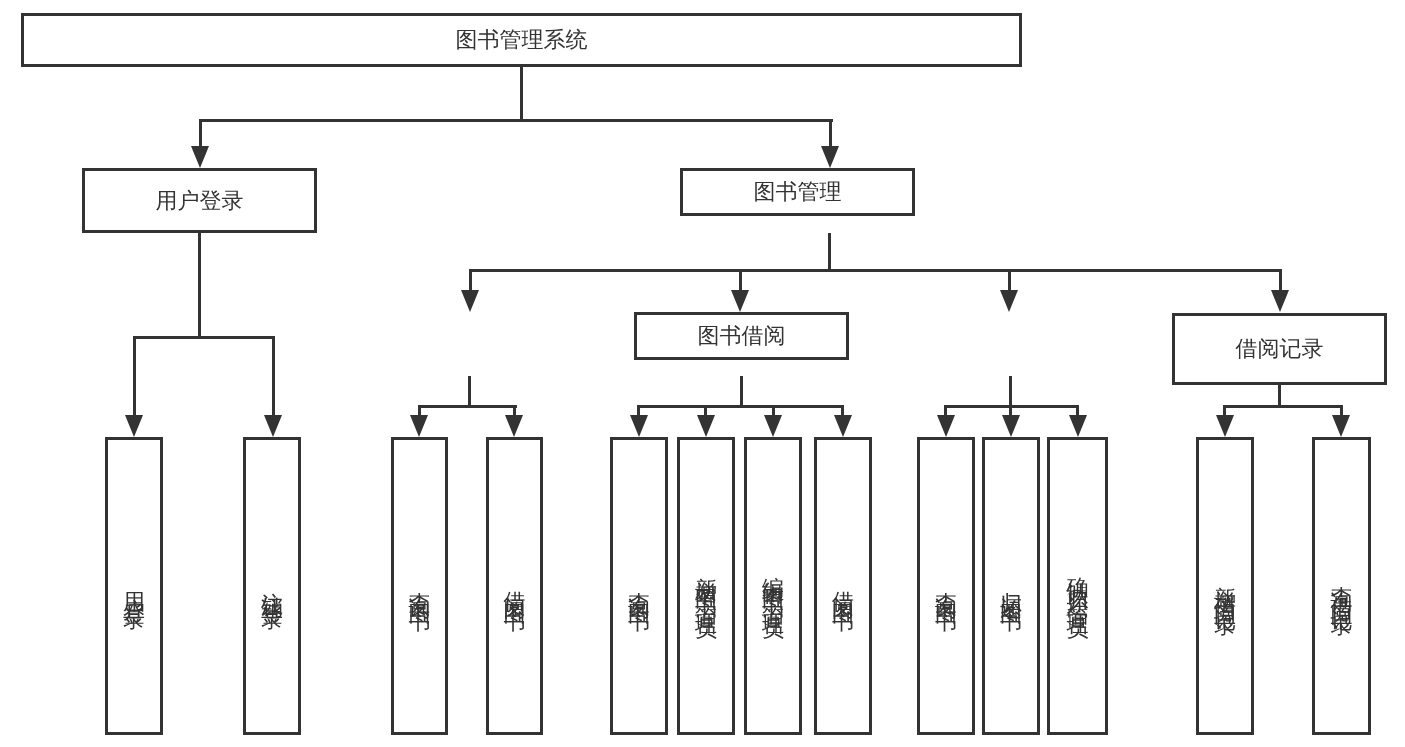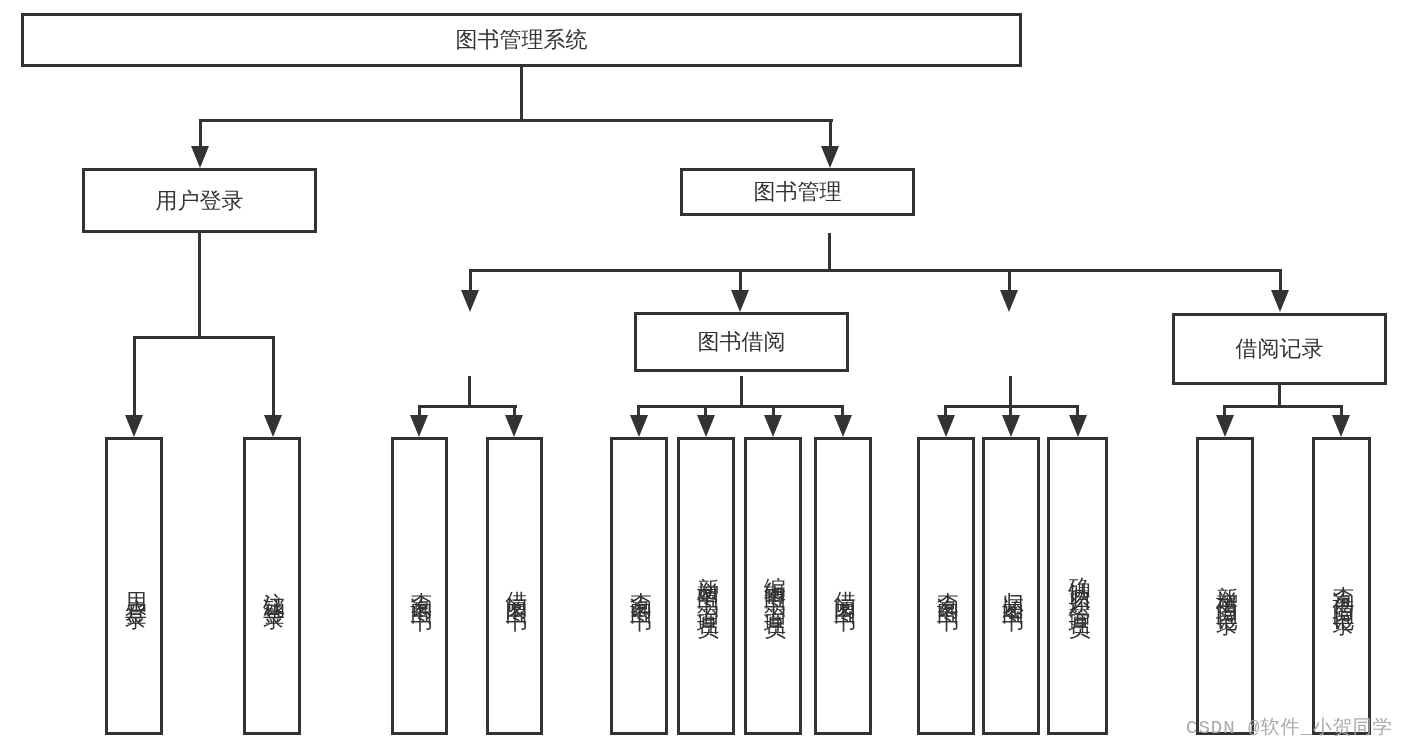--- a/index.html
+++ b/index.html
@@ -1,18 +1,18 @@
 <!DOCTYPE html>
 <html><head>
 <meta charset="utf-8">
 <style>
   html,body{margin:0;padding:0;background:#ffffff;}
   .canvas{
     position:relative;width:1405px;height:747px;background:#ffffff;overflow:hidden;
-    font-family:Liberation Mono, monospace;
+    font-family:Liberation Serif, serif;
   }
   .box{
     position:absolute;border:3px solid #333333;background:#ffffff;
     display:flex;align-items:center;justify-content:center;
     font-size:22px;color:#333333;box-sizing:border-box;white-space:nowrap;
   }
   .leaf span{
     writing-mode:vertical-rl;text-orientation:mixed;
     letter-spacing:6px;line-height:1;white-space:nowrap;
   }
@@ -98,21 +98,21 @@
 
   <div class="box" style="left:82px;top:168px;width:235px;height:65px">
     <span>用户登录</span>
   </div>
 
   <div class="box" style="left:680px;top:168px;width:235px;height:48px">
     <span>图书管理</span>
   </div>
 
 
-  <div class="box" style="left:634px;top:312px;width:215px;height:60px">
+  <div class="box" style="left:634px;top:312px;width:215px;height:48px">
     <span>图书借阅</span>
   </div>
 
 
   <div class="box" style="left:1172px;top:313px;width:215px;height:72px">
     <span>借阅记录</span>
   </div>
 
   <div class="box leaf" style="left:105px;top:437px;width:58px;height:298px">
     <span>用户登录</span>
@@ -151,15 +151,14 @@
     <span>确认归还（管理员）</span>
   </div>
 
   <div class="box leaf" style="left:1196px;top:437px;width:58px;height:298px">
     <span>新增借阅记录</span>
   </div>
   <div class="box leaf" style="left:1312px;top:437px;width:59px;height:298px">
     <span>查询借阅记录</span>
   </div>
 
-  <div class="watermark">CSDN @软件_小贺同学</div>
 
 </div>
 
 </body></html>

